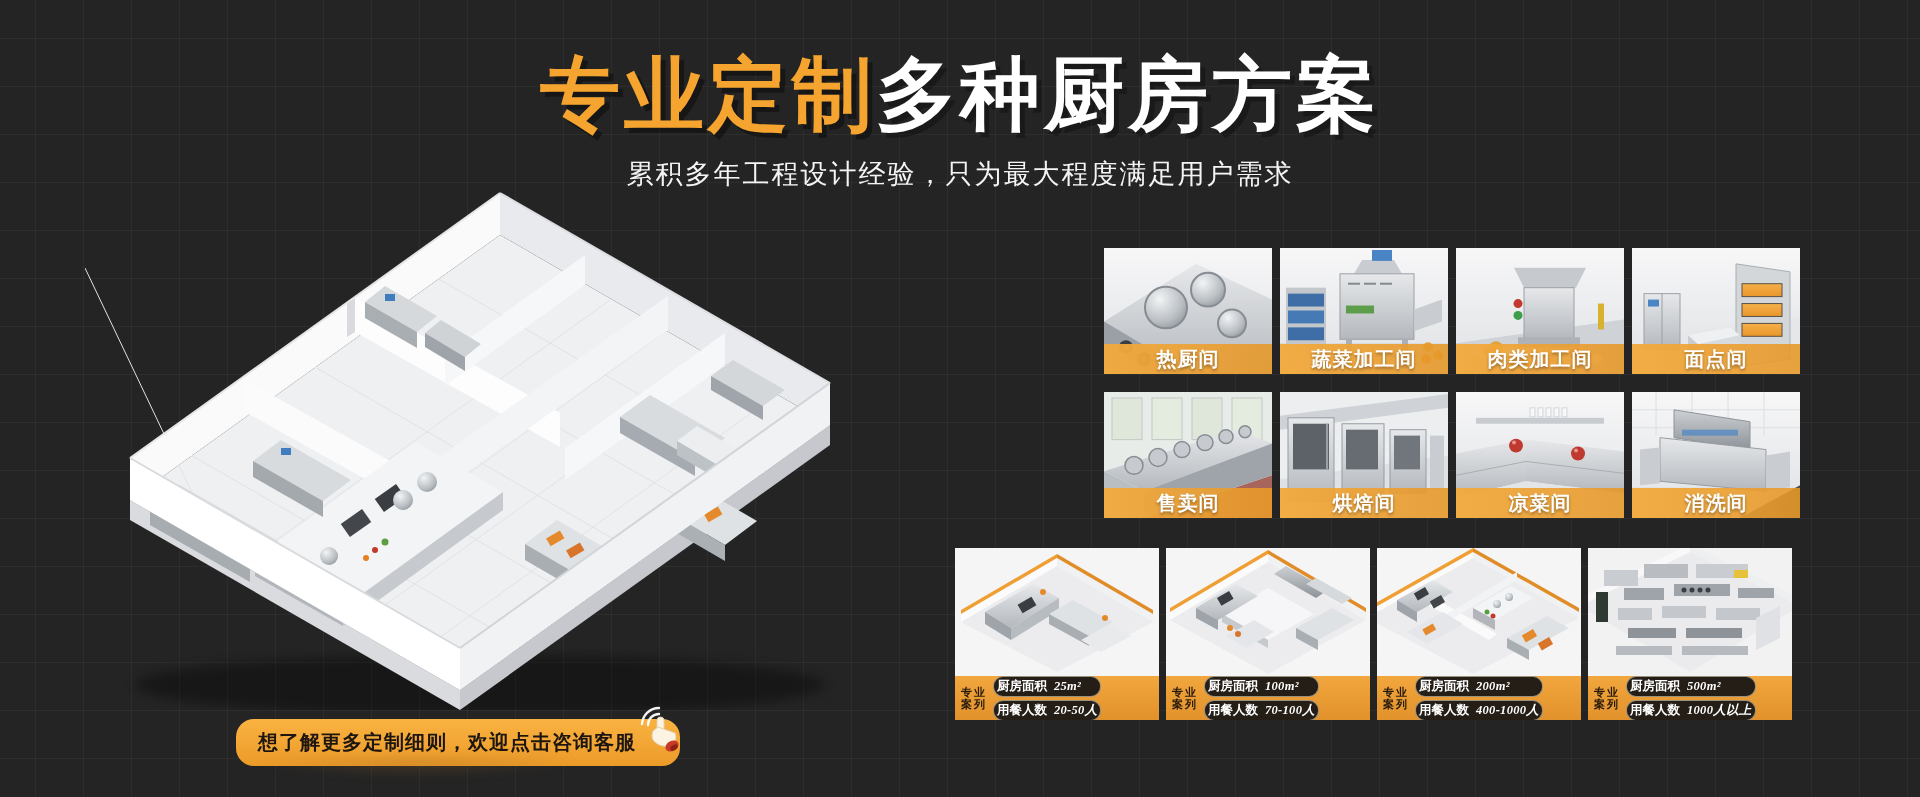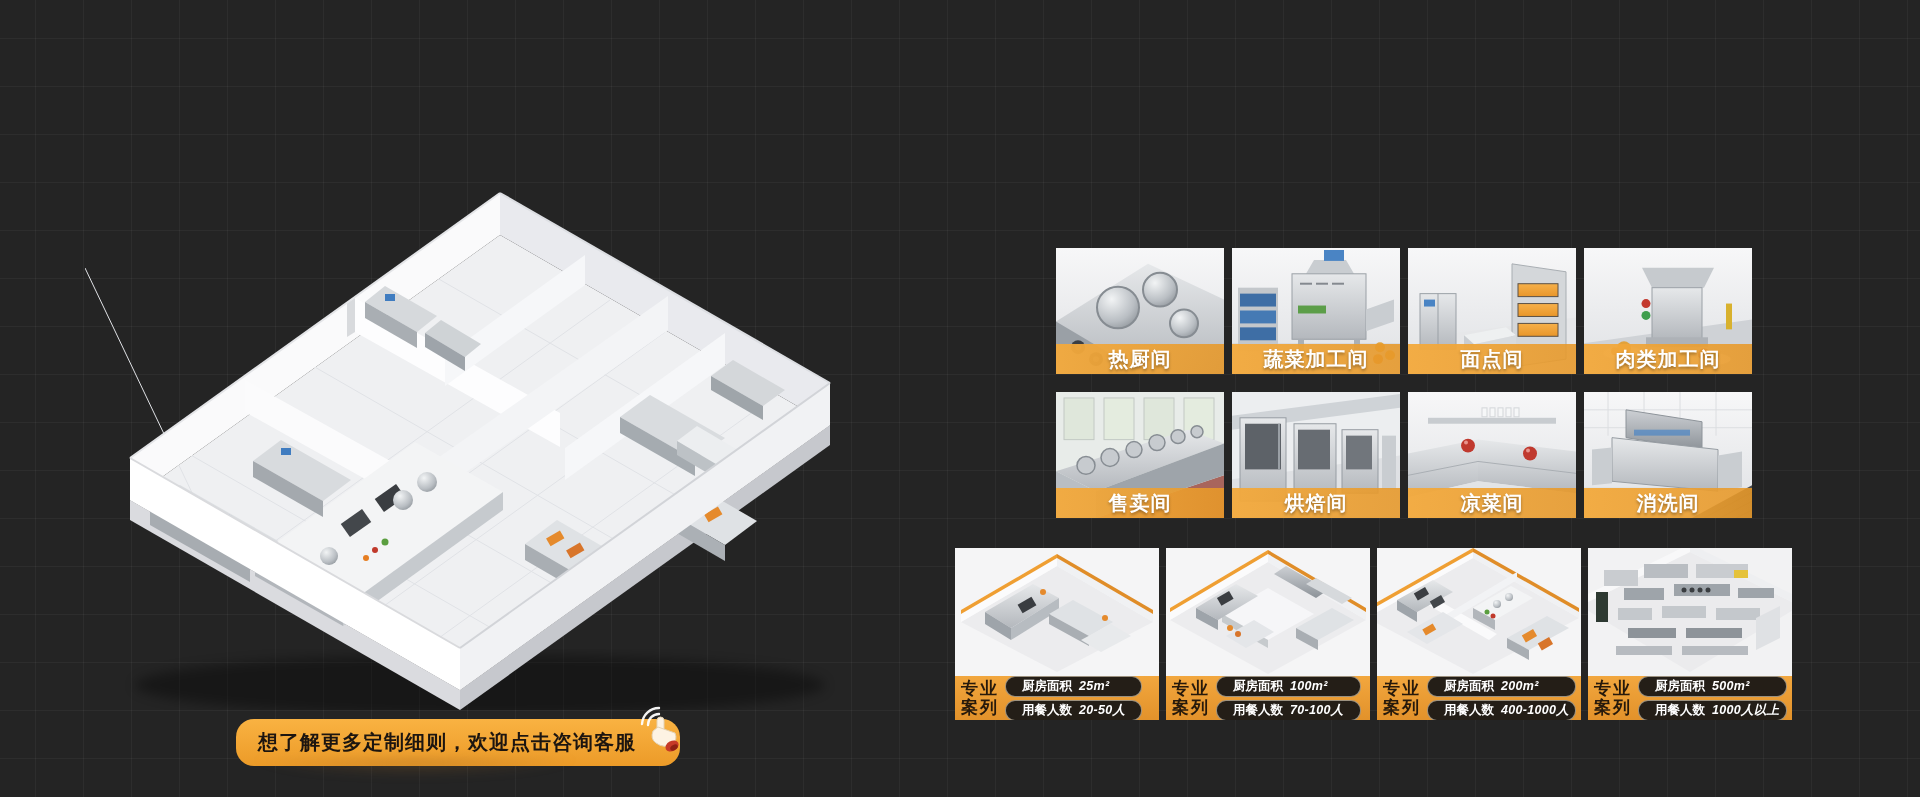--- a/index.html
+++ b/index.html
@@ -20,21 +20,21 @@
   .hero-title .hl{color:#F5A52F;text-shadow:5px 5px 0 rgba(0,0,0,.38);}
   .hero-title .rest{color:#ffffff;text-shadow:5px 5px 0 rgba(0,0,0,.30);}
   .hero-sub{margin:16px 0 0;font-size:27px;color:#f4f4f4;letter-spacing:2px;font-weight:500;}
 
   
   .floorplan{position:absolute;left:85px;top:190px;width:760px;height:520px;}
   .floorplan svg{display:block;width:100%;height:100%;}
 
   
   .rooms-grid{
-    position:absolute;left:1056px;top:248px;
+    position:absolute;left:1104px;top:248px;
     display:grid;grid-template-columns:repeat(4,168px);grid-auto-rows:126px;gap:18px 8px;
   }
   .room-tile{position:relative;overflow:hidden;background:#cfd2d5;margin:0;cursor:pointer;}
   .room-tile svg{display:block;width:100%;height:100%;}
   .tile-label{
     position:absolute;left:0;right:0;bottom:0;height:30px;
     display:flex;align-items:center;justify-content:center;
     font-size:20px;font-weight:700;color:#fff;letter-spacing:1px;
     background:linear-gradient(90deg, rgba(243,170,62,.96), rgba(231,152,40,.88));
     text-shadow:0 2px 3px rgba(0,0,0,.35);
@@ -42,27 +42,27 @@
 
   
   .cases-row{position:absolute;left:955px;top:548px;display:flex;gap:7px;}
   .case-card{width:204px;height:172px;display:flex;flex-direction:column;overflow:hidden;cursor:pointer;}
   .case-art{height:128px;background:#f4f4f5;}
   .case-art svg{display:block;width:100%;height:100%;}
   .case-footer{
     flex:1;display:flex;align-items:center;gap:6px;padding:0 5px 0 6px;
     background:linear-gradient(180deg,#F2A73E,#E2912A);
   }
-  .case-badge{color:#26190B;font-weight:900;font-size:17px;line-height:1.08;letter-spacing:2px;white-space:nowrap;}
+  .case-badge{color:#26190B;font-weight:900;font-size:11px;line-height:1.08;letter-spacing:2px;white-space:nowrap;}
   .case-badge span{display:block;}
   .case-pills{display:flex;flex-direction:column;gap:3px;min-width:0;}
   .pill{
     display:inline-flex;align-items:baseline;gap:7px;
     background:#241E17;border:1px solid rgba(255,240,214,.55);border-radius:10px;
-    padding:1px 16px;color:#fff;font-size:12.5px;font-weight:700;white-space:nowrap;
+    padding:1px 3px;color:#fff;font-size:12.5px;font-weight:700;white-space:nowrap;font-family:Liberation Serif, serif;
   }
   .pill-value{font-style:italic;letter-spacing:.3px;text-align:center;}
 
   
   .cta{
     position:absolute;left:236px;top:719px;height:47px;padding:0 44px 0 22px;
     display:flex;align-items:center;border:none;border-radius:18px;cursor:pointer;
     background:linear-gradient(180deg,#F9B242,#EC9B28);
     color:#1c1510;font-size:20px;font-weight:700;letter-spacing:1px;
     font-family:"Liberation Sans", sans-serif;
@@ -101,20 +101,24 @@
         <stop offset="0" stop-color="#f2f4f5"></stop>
           <stop offset="0.6" stop-color="#b9bec3"></stop>
           <stop offset="1" stop-color="#81878d"></stop>
       </radialGradient>
       <filter id="soft-blur">
           <feGaussianBlur stdDeviation="6"></feGaussianBlur>
         </filter>
     </defs>
   </svg>
 
+  <header class="hero-head">
+    <h1 class="hero-title"><span class="hl">专业定制</span><span class="rest">多种厨房方案</span></h1>
+    <p class="hero-sub">累积多年工程设计经验，只为最大程度满足用户需求</p>
+  </header>
 
   <div class="floorplan">
     <svg viewBox="0 0 760 520">
 
       <ellipse cx="395" cy="495" rx="345" ry="30" fill="#000" opacity="0.35" filter="url(#soft-blur)"></ellipse>
 
       <polygon points="45,310 375,500 375,520 45,330" fill="#dadbdf"></polygon>
       <polygon points="375,500 745,235 745,255 375,520" fill="#c6c8cd"></polygon>
 
       <polygon points="415,45 745,235 375,500 45,310" fill="#eff0f2"></polygon>
@@ -249,58 +253,58 @@
           </g>
         <rect x="66" y="58" width="28" height="8" fill="#5c9e49"></rect>
         <polygon points="134,62 162,52 162,74 134,84" fill="#c9cdd1"></polygon>
         <rect x="66" y="92" width="6" height="24" fill="#aab0b5"></rect>
           <rect x="122" y="92" width="6" height="24" fill="#aab0b5"></rect>
         <circle cx="148" cy="100" r="5" fill="#e2a23b"></circle>
           <circle cx="158" cy="108" r="5" fill="#e2a23b"></circle>
           <circle cx="146" cy="112" r="5" fill="#d8882f"></circle>
       </svg>
       <figcaption class="tile-label">蔬菜加工间</figcaption>
-    </figure>
-
-    <figure class="room-tile">
-      <svg viewBox="0 0 168 127" preserveAspectRatio="none">
-        <rect width="168" height="127" fill="url(#g-wall)"></rect>
-        <polygon points="0,92 168,70 168,127 0,127" fill="#e6e7e9"></polygon>
-        <polygon points="104,16 158,24 158,112 104,120" fill="#d4d7da" stroke="#a8adb2"></polygon>
-        <rect x="110" y="36" width="40" height="13" fill="url(#g-orange)" stroke="#5a5046"></rect>
-        <rect x="110" y="56" width="40" height="13" fill="url(#g-orange)" stroke="#5a5046"></rect>
-        <rect x="110" y="76" width="40" height="13" fill="url(#g-orange)" stroke="#5a5046"></rect>
-        <rect x="12" y="46" width="36" height="56" fill="url(#g-steel)" stroke="#9aa0a6"></rect>
-        <rect x="16" y="52" width="11" height="7" fill="#4a84c4"></rect>
-        <line x1="30" y1="46" x2="30" y2="102" stroke="#9aa0a6"></line>
-        <polygon points="56,88 98,80 108,88 66,97" fill="#eef0f1"></polygon>
-        <polygon points="56,88 66,97 66,112 56,103" fill="#c9cdd1"></polygon>
-        <polygon points="66,97 108,88 108,103 66,112" fill="#d8dbde"></polygon>
-      </svg>
-      <figcaption class="tile-label">面点间</figcaption>
     </figure>
 
     <figure class="room-tile">
       <svg viewBox="0 0 168 127" preserveAspectRatio="none">
         <rect width="168" height="127" fill="url(#g-wall)"></rect>
         <polygon points="0,96 168,72 168,127 0,127" fill="#cfd2d6"></polygon>
         <polygon points="58,20 130,20 120,40 68,40" fill="#c6cace"></polygon>
         <rect x="68" y="40" width="50" height="52" fill="url(#g-steel)" stroke="#9aa0a6"></rect>
         <rect x="62" y="90" width="62" height="10" fill="#aeb2b7"></rect>
         <circle cx="62" cy="56" r="4.5" fill="#c3392e"></circle>
           <circle cx="62" cy="68" r="4.5" fill="#3f9e4d"></circle>
         <ellipse cx="40" cy="106" rx="21" ry="7" fill="#f2f3f4" stroke="#d4d6d9"></ellipse>
         <circle cx="40" cy="101" r="7" fill="#e2a23b"></circle>
           <circle cx="31" cy="104" r="4" fill="#d8882f"></circle>
         <ellipse cx="124" cy="112" rx="23" ry="7" fill="#f2f3f4" stroke="#d4d6d9"></ellipse>
         <circle cx="120" cy="107" r="6" fill="#c05a4f"></circle>
           <circle cx="131" cy="108" r="4" fill="#5c9e49"></circle>
         <rect x="142" y="56" width="6" height="26" fill="#d8b12e"></rect>
       </svg>
       <figcaption class="tile-label">肉类加工间</figcaption>
+    </figure>
+
+    <figure class="room-tile">
+      <svg viewBox="0 0 168 127" preserveAspectRatio="none">
+        <rect width="168" height="127" fill="url(#g-wall)"></rect>
+        <polygon points="0,92 168,70 168,127 0,127" fill="#e6e7e9"></polygon>
+        <polygon points="104,16 158,24 158,112 104,120" fill="#d4d7da" stroke="#a8adb2"></polygon>
+        <rect x="110" y="36" width="40" height="13" fill="url(#g-orange)" stroke="#5a5046"></rect>
+        <rect x="110" y="56" width="40" height="13" fill="url(#g-orange)" stroke="#5a5046"></rect>
+        <rect x="110" y="76" width="40" height="13" fill="url(#g-orange)" stroke="#5a5046"></rect>
+        <rect x="12" y="46" width="36" height="56" fill="url(#g-steel)" stroke="#9aa0a6"></rect>
+        <rect x="16" y="52" width="11" height="7" fill="#4a84c4"></rect>
+        <line x1="30" y1="46" x2="30" y2="102" stroke="#9aa0a6"></line>
+        <polygon points="56,88 98,80 108,88 66,97" fill="#eef0f1"></polygon>
+        <polygon points="56,88 66,97 66,112 56,103" fill="#c9cdd1"></polygon>
+        <polygon points="66,97 108,88 108,103 66,112" fill="#d8dbde"></polygon>
+      </svg>
+      <figcaption class="tile-label">面点间</figcaption>
     </figure>
 
     <figure class="room-tile">
       <svg viewBox="0 0 168 127" preserveAspectRatio="none">
         <rect width="168" height="127" fill="#e8ece9"></rect>
         <rect x="8" y="6" width="30" height="42" fill="#dfe7db" stroke="#c2c8c4"></rect>
         <rect x="48" y="6" width="30" height="42" fill="#e4ecdf" stroke="#c2c8c4"></rect>
         <rect x="88" y="6" width="30" height="42" fill="#dfe7db" stroke="#c2c8c4"></rect>
         <rect x="128" y="6" width="30" height="42" fill="#e4ecdf" stroke="#c2c8c4"></rect>
         <polygon points="40,127 168,84 168,127" fill="#a8655c"></polygon>

